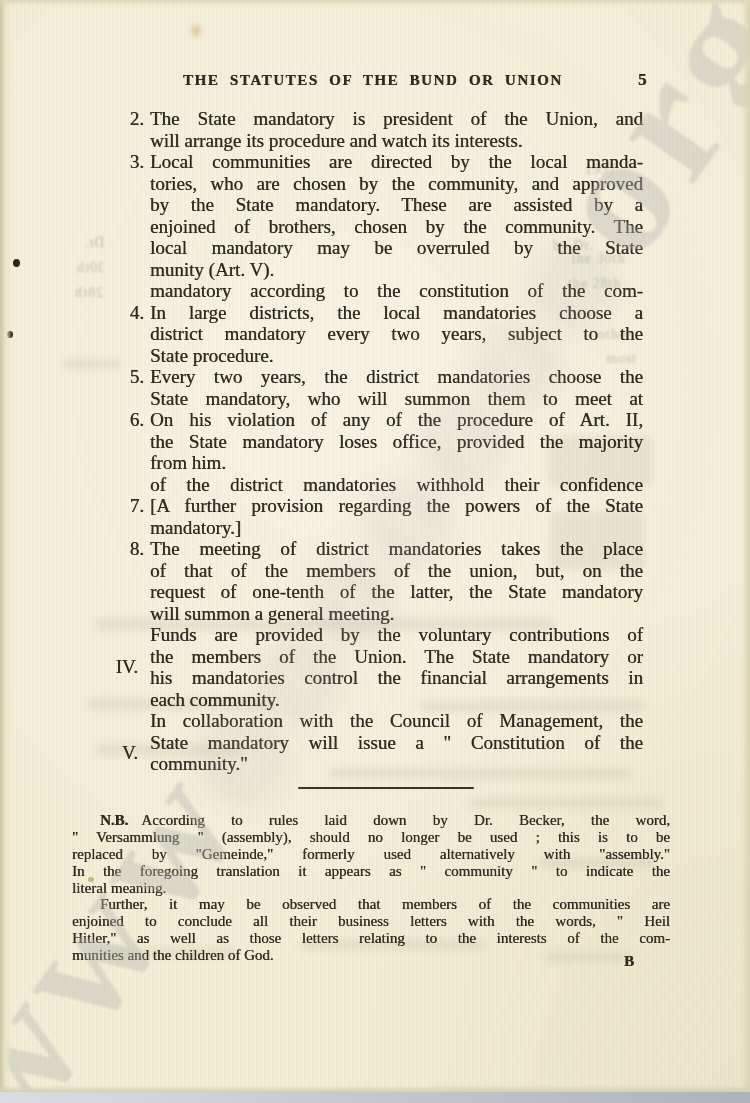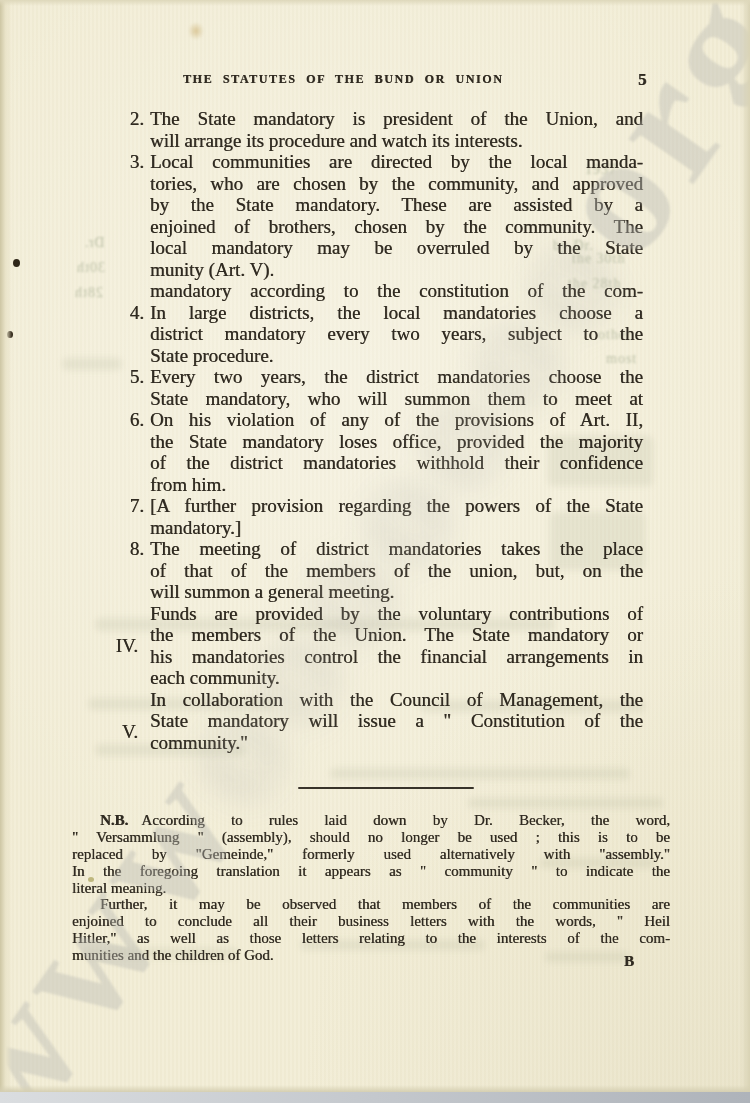--- a/index.html
+++ b/index.html
@@ -9,21 +9,21 @@
       radial-gradient(120% 90% at 45% 35%, rgba(255,255,255,.30), rgba(255,255,255,0) 55%),
       radial-gradient(150% 120% at 100% 100%, rgba(190,180,140,.16), rgba(0,0,0,0) 40%),
       repeating-linear-gradient(90deg, rgba(205,196,160,.07) 0 2px, rgba(255,255,255,.05) 2px 4px),
       #f2edd6;
     font-family:"Liberation Serif","DejaVu Serif",serif;
   }
   
   .page-text { position:absolute; inset:0; color:#2f2a21; z-index:4;
     text-shadow:0.4px 0.3px 0.2px rgba(45,38,26,.75); }
   .hdr-title { position:absolute; left:183px; top:72px; width:362px;
-    font-weight:bold; font-size:12px; letter-spacing:1.6px; word-spacing:5px;
+    font-weight:bold; font-size:15px; letter-spacing:1.6px; word-spacing:5px;
     white-space:nowrap; }
   .hdr-page { position:absolute; left:638px; top:70px; font-weight:bold; font-size:17px; }
 
   .statutes { position:absolute; left:103px; top:108px; width:540px; }
   .item { display:flex; }
   .marker { flex:none; width:47px; text-align:right; padding-right:6px;
     box-sizing:border-box; font-size:19px; line-height:21.5px; }
   .item.roman .marker { padding-right:12px;margin-top:32px; }
   .lines { flex:1; min-width:0; }
   .line { font-size:19px; line-height:21.5px; height:21.5px;
@@ -156,40 +156,41 @@
         <span class="marker">5.</span>
         <div class="lines">
           <div class="line">Every two years, the district mandatories choose the</div>
           <div class="line">State mandatory, who will summon them to meet at</div>
         </div>
       </div>
 
       <div class="item">
         <span class="marker">6.</span>
         <div class="lines">
-          <div class="line">On his violation of any of the provisions of Art. II,</div>
+          <div class="line">On his violation of any of the procedure of Art. II,</div>
           <div class="line">the State mandatory loses office, provided the majority</div>
+          <div class="line last">from him.</div>
           <div class="line">of the district mandatories withhold their confidence</div>
-          <div class="line last">from him.</div>
         </div>
       </div>
 
       <div class="item">
         <span class="marker">7.</span>
         <div class="lines">
           <div class="line">[A further provision regarding the powers of the State</div>
           <div class="line last">mandatory.]</div>
         </div>
       </div>
 
       <div class="item">
         <span class="marker">8.</span>
         <div class="lines">
           <div class="line">The meeting of district mandatories takes the place</div>
           <div class="line">of that of the members of the union, but, on the</div>
+          <div class="line">request of one-tenth of the latter, the State mandatory</div>
           <div class="line last">will summon a general meeting.</div>
         </div>
       </div>
 
       <div class="item roman">
         <span class="marker">IV.</span>
         <div class="lines">
           <div class="line">Funds are provided by the voluntary contributions of</div>
           <div class="line">the members of the Union.  The State mandatory or</div>
           <div class="line">his mandatories control the financial arrangements in</div>

